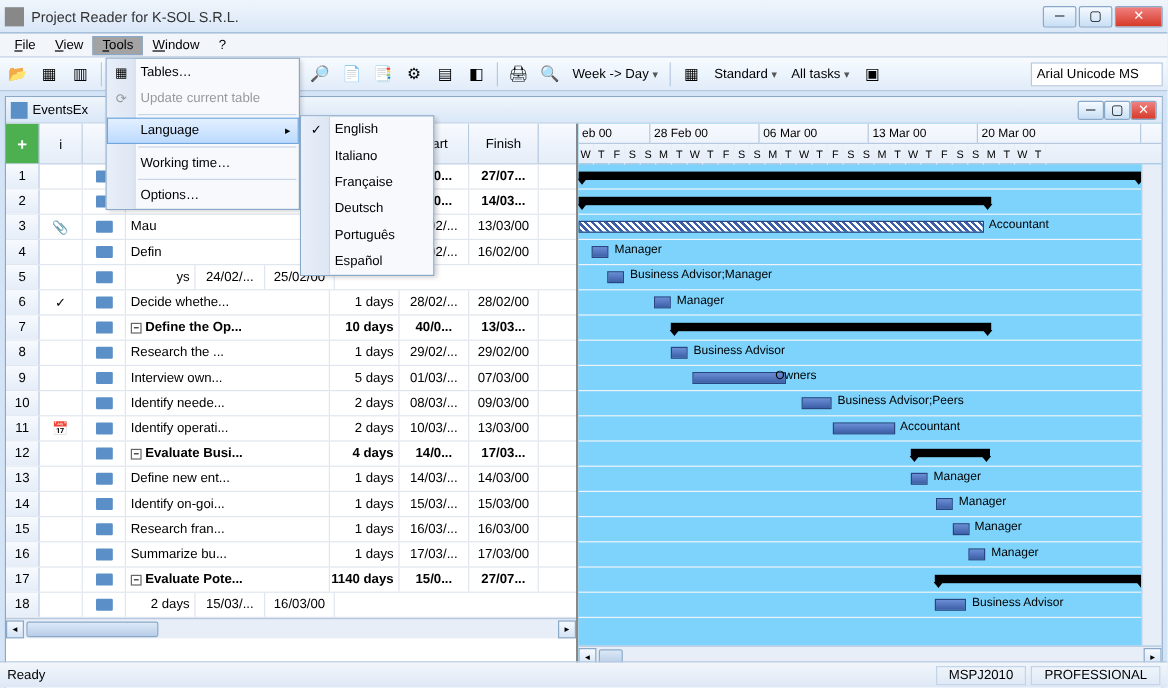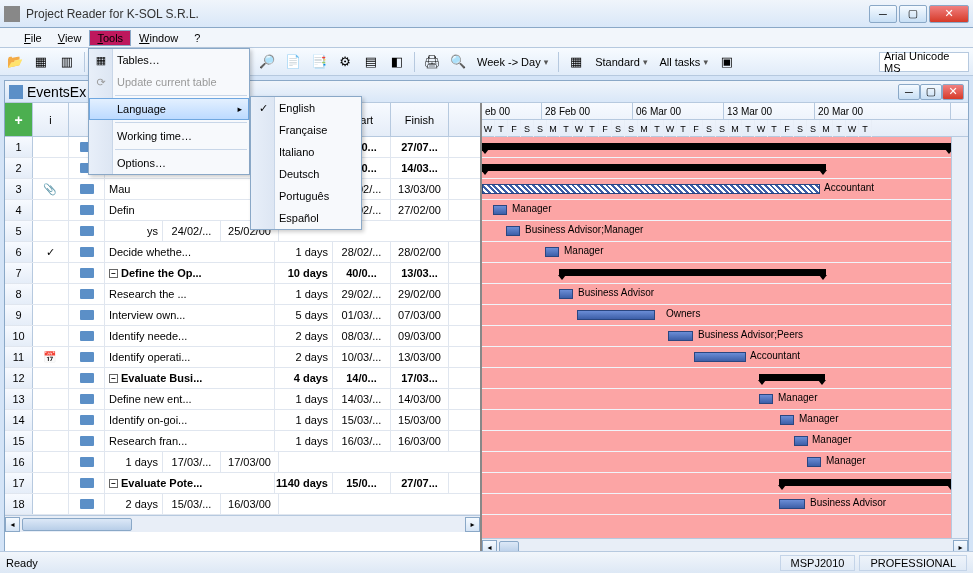--- a/index.html
+++ b/index.html
@@ -8,45 +8,45 @@
 
 .titlebar { height: 28px; background: linear-gradient(#f0f5fb, #d9e7f8); display: flex; align-items: center; padding: 0 4px; border-bottom: 1px solid #8aa8c7; }
 .titlebar .app-icon { width: 16px; height: 16px; background: #888; margin-right: 6px; }
 .titlebar .title { flex: 1; color: #333; font-size: 12px; }
 .winbtns { display: flex; gap: 2px; }
 .winbtn { width: 28px; height: 18px; border: 1px solid #8aa8c7; border-radius: 2px; display: flex; align-items: center; justify-content: center; font-size: 11px; cursor: pointer; }
 .winbtn.min, .winbtn.max { background: linear-gradient(#f5faff,#c8dff5); }
 .winbtn.close { background: linear-gradient(#f08080,#d63a28); color: #fff; width: 40px; }
 
 
-.menubar { height: 20px; background: #f2f6fb; display: flex; align-items: center; border-bottom: 1px solid #b6c9df; padding: 0 16px; }
+.menubar { height: 20px; background: #f2f6fb; display: flex; align-items: center; border-bottom: 1px solid #b6c9df; padding: 0 4px; }
 .menuitem { padding: 2px 8px; cursor: pointer; text-decoration: underline; text-decoration-color: transparent; }
 .menuitem:first-letter { text-decoration: underline; }
-.menuitem.open { background: #be185d; border: 1px solid #8aa8c7; padding: 1px 7px; }
+.menuitem.open { background: #a3a3a3; border: 1px solid #8aa8c7; padding: 1px 7px; }
 
 
 .toolbar { height: 28px; background: linear-gradient(#f7fbff,#e1ecf9); border-bottom: 1px solid #b6c9df; display: flex; align-items: center; padding: 0 4px; gap: 4px; }
 .tbtn { width: 22px; height: 22px; border: 1px solid transparent; display: flex; align-items: center; justify-content: center; cursor: pointer; font-size: 13px; }
 .tsep { width: 1px; height: 20px; background: #b6c9df; margin: 0 2px; }
 .tdrop { display: flex; align-items: center; gap: 3px; padding: 0 4px; cursor: pointer; }
 .tdrop::after { content: "▾"; font-size: 9px; color: #555; }
 .tfield { height: 20px; border: 1px solid #b6c9df; background: #fff; padding: 0 4px; display: flex; align-items: center; }
 .spacer { flex: 1; }
 
 
 .docwin { margin: 4px; border: 1px solid #8aa8c7; background: #fff; height: 495px; position: relative; }
 .dochdr { height: 22px; background: linear-gradient(#f0f5fb,#d9e7f8); display: flex; align-items: center; padding: 0 4px; border-bottom: 1px solid #b6c9df; }
 .dochdr .docicon { width: 14px; height: 14px; background: #5b8fc7; margin-right: 4px; }
-.dochdr .doctitle { flex: 1; font-size: 14px; }
+.dochdr .doctitle { flex: 1; font-size: 11px; }
 .dochdr .winbtn { width: 22px; height: 16px; }
 
 
 .splitview { display: flex; height: 452px; }
 .gridpane { width: 477px; overflow: hidden; border-right: 2px solid #888; position: relative; }
-.ganttpane { flex: 1; overflow: hidden; background: #fca5a5; position: relative; }
+.ganttpane { flex: 1; overflow: hidden; background: #7dd3fc; position: relative; }
 
 
 .gridhdr { height: 34px; display: flex; background: linear-gradient(#f7faff,#e5edf8); border-bottom: 1px solid #b6c9df; }
 .ghcell { border-right: 1px solid #b6c9df; display: flex; align-items: center; justify-content: center; font-size: 11px; background: linear-gradient(#f7faff,#e5edf8); }
 .ghcell.first { width: 28px; background: #4caf50; }
 .ghcell.first .plus { color: #fff; font-weight: bold; font-size: 14px; }
 
 
 .gridbody { }
 .grow { height: 21px; display: flex; border-bottom: 1px solid #e0e6ef; }
@@ -152,21 +152,21 @@
   <div class="tsep"></div>
   <div class="tbtn">▦</div>
   <div class="tdrop">
       <span>Standard</span>
     </div>
   <div class="tdrop">
       <span>All tasks</span>
     </div>
   <div class="tbtn">▣</div>
   <div class="spacer"></div>
-  <div class="tfield" style="width:90px">
+  <div class="tfield" style="width:110px">
       <span>Arial Unicode MS</span>
     </div>
 </div>
 
 <div class="docwin">
   <div class="dochdr">
     <div class="docicon"></div>
     <div class="doctitle">EventsEx</div>
     <div class="winbtn min">─</div>
     <div class="winbtn max">▢</div>
@@ -223,21 +223,21 @@
           </div>
           <div class="grow">
             <div class="gcell rownum">4</div>
             <div class="gcell c1"></div>
             <div class="gcell c2">
               <span class="noteicon"></span>
             </div>
             <div class="gcell ctask ">Defin</div>
             <div class="gcell cdur ">ys</div>
             <div class="gcell cstart ">24/02/...</div>
-            <div class="gcell cfinish ">27/02/00</div>
+            <div class="gcell cfinish ">16/02/00</div>
           </div>
           <div class="grow">
             <div class="gcell rownum">5</div>
             <div class="gcell c1"></div>
             <div class="gcell c2">
               <span class="noteicon"></span>
             </div>
             <div class="gcell cdur ">ys</div>
             <div class="gcell cstart ">24/02/...</div>
             <div class="gcell cfinish ">25/02/00</div>
@@ -351,20 +351,21 @@
             <div class="gcell cdur ">1 days</div>
             <div class="gcell cstart ">16/03/...</div>
             <div class="gcell cfinish ">16/03/00</div>
           </div>
           <div class="grow">
             <div class="gcell rownum">16</div>
             <div class="gcell c1"></div>
             <div class="gcell c2">
               <span class="noteicon"></span>
             </div>
+            <div class="gcell ctask ">Summarize bu...</div>
             <div class="gcell cdur ">1 days</div>
             <div class="gcell cstart ">17/03/...</div>
             <div class="gcell cfinish ">17/03/00</div>
           </div>
           <div class="grow">
             <div class="gcell rownum">17</div>
             <div class="gcell c1"></div>
             <div class="gcell c2">
               <span class="noteicon"></span>
             </div>
@@ -459,21 +460,21 @@
           </div>
           <div class="gantt-row">
             <div class="gbar summary" style="left: 77px; width: 267px;"></div>
           </div>
           <div class="gantt-row">
             <div class="gbar" style="left: 77px; width: 14px;"></div>
             <div class="glabel" style="left: 96px;">Business Advisor</div>
           </div>
           <div class="gantt-row">
             <div class="gbar" style="left: 95px; width: 78px;"></div>
-            <div class="glabel" style="left: 184px;">Owners</div>
+            <div class="glabel" style="left: 164px;">Owners</div>
           </div>
           <div class="gantt-row">
             <div class="gbar" style="left: 186px; width: 25px;"></div>
             <div class="glabel" style="left: 216px;">Business Advisor;Peers</div>
           </div>
           <div class="gantt-row">
             <div class="gbar" style="left: 212px; width: 52px;"></div>
             <div class="glabel" style="left: 268px;">Accountant</div>
           </div>
           <div class="gantt-row">
@@ -539,24 +540,24 @@
     </div>
 </div>
 
 <div class="menu-popup lang-menu">
   <div class="iconcol"></div>
   <div class="mi">
       <span class="chk">✓</span>
       <span>English</span>
     </div>
   <div class="mi">
+      <span>Italiano</span>
+    </div>
+  <div class="mi">
       <span>Française</span>
-    </div>
-  <div class="mi">
-      <span>Italiano</span>
     </div>
   <div class="mi">
       <span>Deutsch</span>
     </div>
   <div class="mi">
       <span>Português</span>
     </div>
   <div class="mi">
       <span>Español</span>
     </div>

